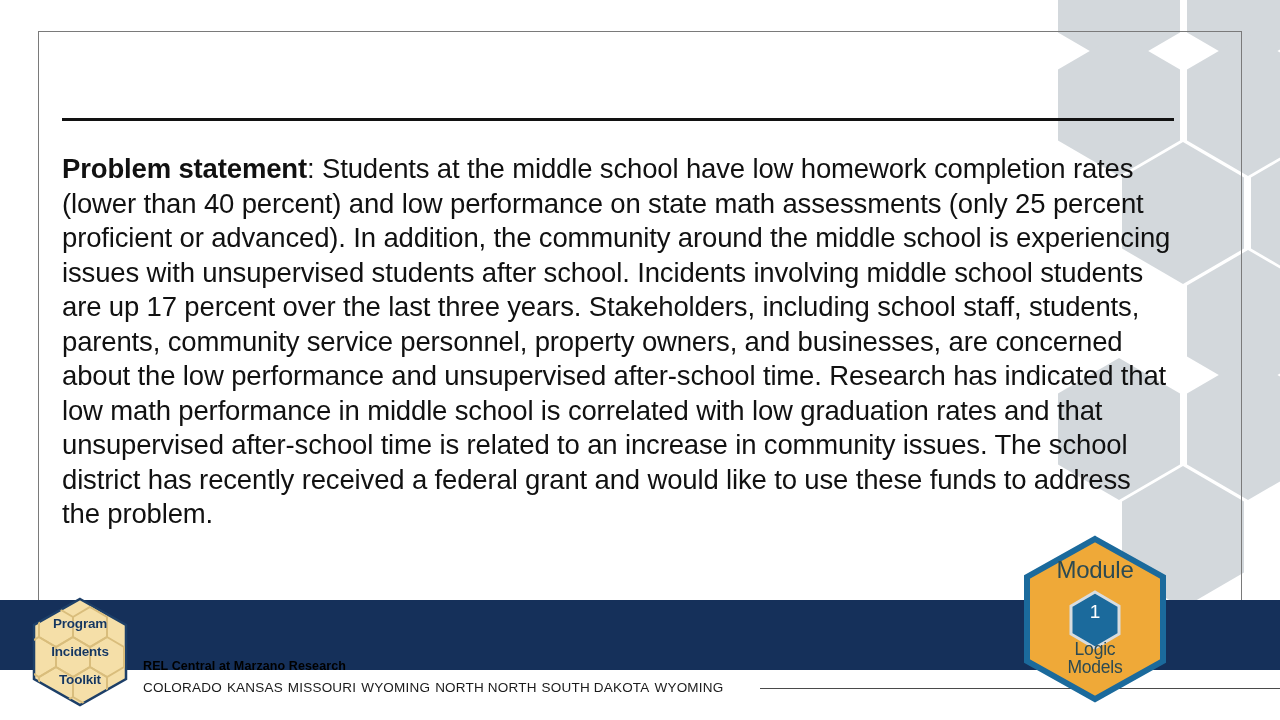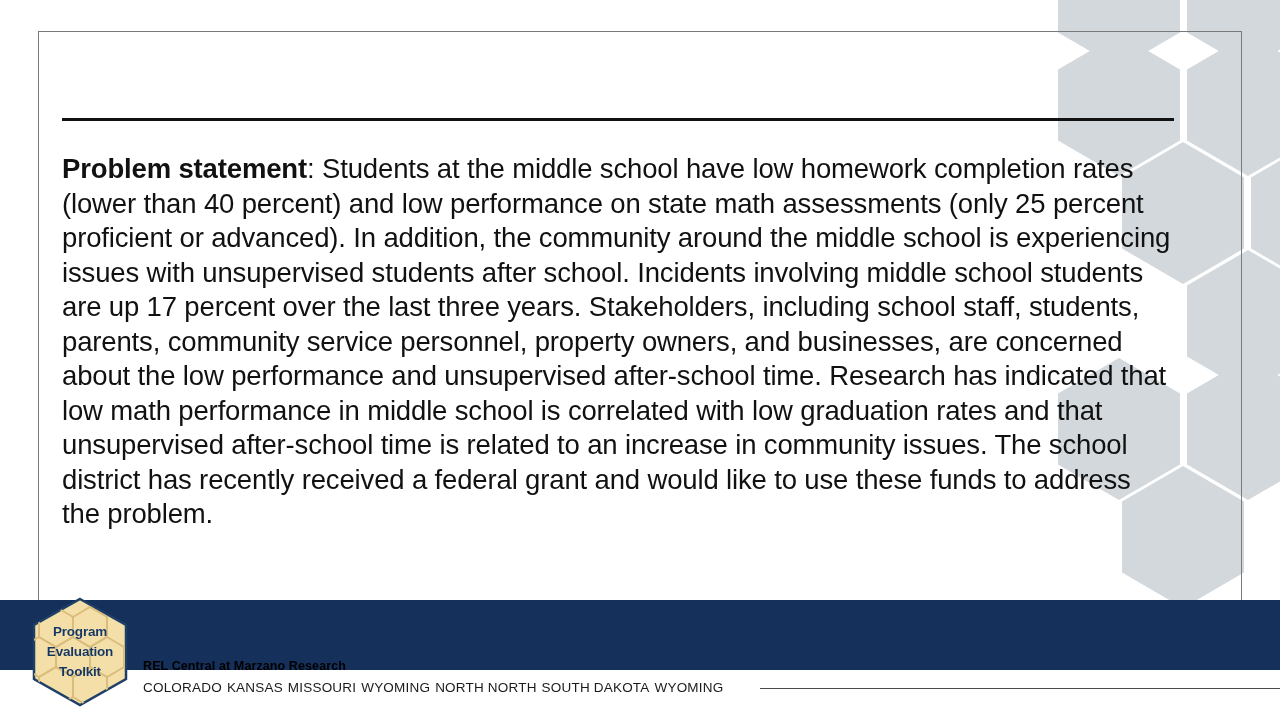--- a/index.html
+++ b/index.html
@@ -135,21 +135,21 @@
   }
   .toolkit-logo svg { display: block; }
   .tk-text {
     position: absolute;
     left: 0; top: 0;
     width: 96px; height: 110px;
     display: flex;
     flex-direction: column;
     justify-content: center;
     align-items: center;
-    gap: 4px;
+    gap: 12px;
   }
   .tk-text span {
     font-size: 13.5px;
     font-weight: 700;
     color: #16365c;
     letter-spacing: -0.2px;
     line-height: 1.18;
     text-shadow: 0 0 1px rgba(255,255,255,0.6);
   }
 
@@ -251,19 +251,33 @@
         <polygon points="58,10 75,20 75,40 58,50 41,40 41,20"></polygon>
         <polygon points="41,40 58,50 58,70 41,80 24,70 24,50"></polygon>
         <polygon points="75,40 92,50 92,70 75,80 58,70 58,50"></polygon>
         <polygon points="7,40 24,50 24,70 7,80 -10,70 -10,50"></polygon>
         <polygon points="24,70 41,80 41,100 24,110 7,100 7,80"></polygon>
         <polygon points="58,70 75,80 75,100 58,110 41,100 41,80"></polygon>
       </g>
     </svg>
     <div class="tk-text">
       <span>Program</span>
-      <span>Evaluation</span>
+      <span>Incidents</span>
       <span>Toolkit</span>
     </div>
   </div>
 
+  <div class="module-badge">
+    <svg width="148" height="168" viewBox="0 0 148 168">
+      <polygon points="74,4 142,42 142,126 74,164 6,126 6,42" fill="#efa938" stroke="#1b6a9c" stroke-width="6"></polygon>
+      <polygon points="74,57 98,71 98,99 74,113 50,99 50,71" fill="#1b6a9c" stroke="#d8dde0" stroke-width="3"></polygon>
+    </svg>
+    <div class="mb-overlay">
+      <div class="mb-title">Module</div>
+      <div class="mb-num">1</div>
+      <div class="mb-sub">
+        <div>Logic</div>
+        <div>Models</div>
+      </div>
+    </div>
+  </div>
 
 </div>
 
 </body></html>

